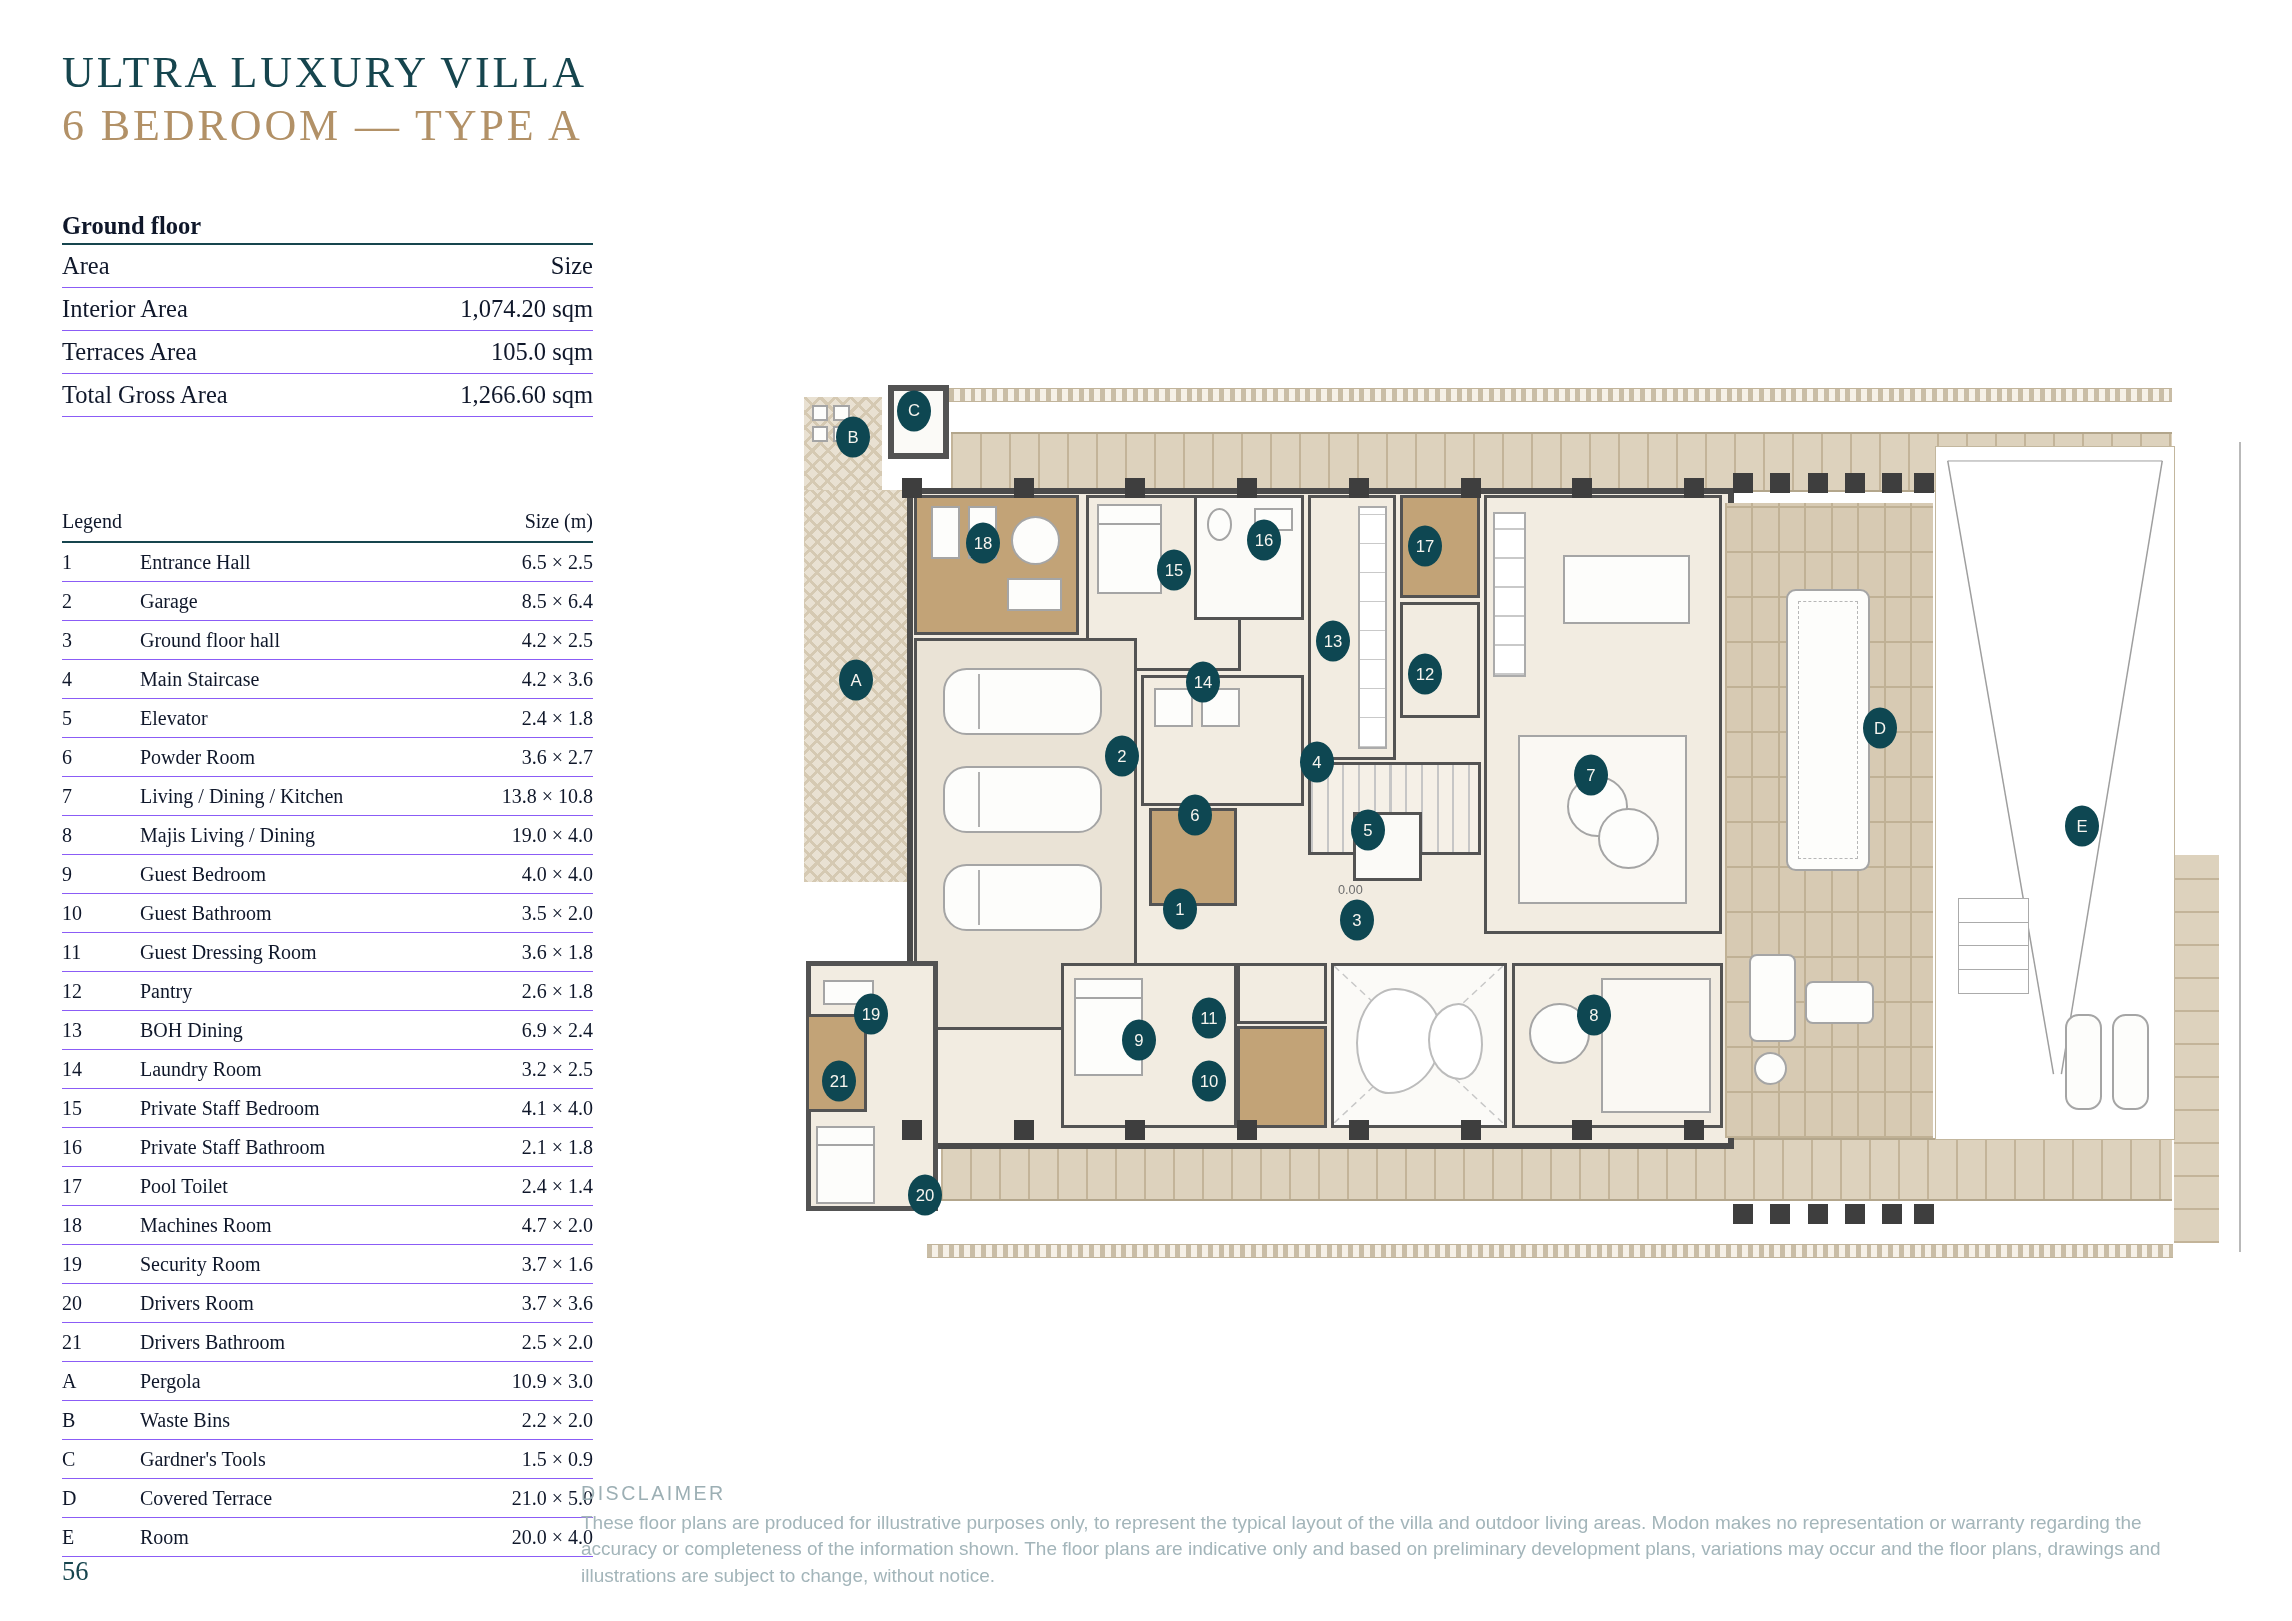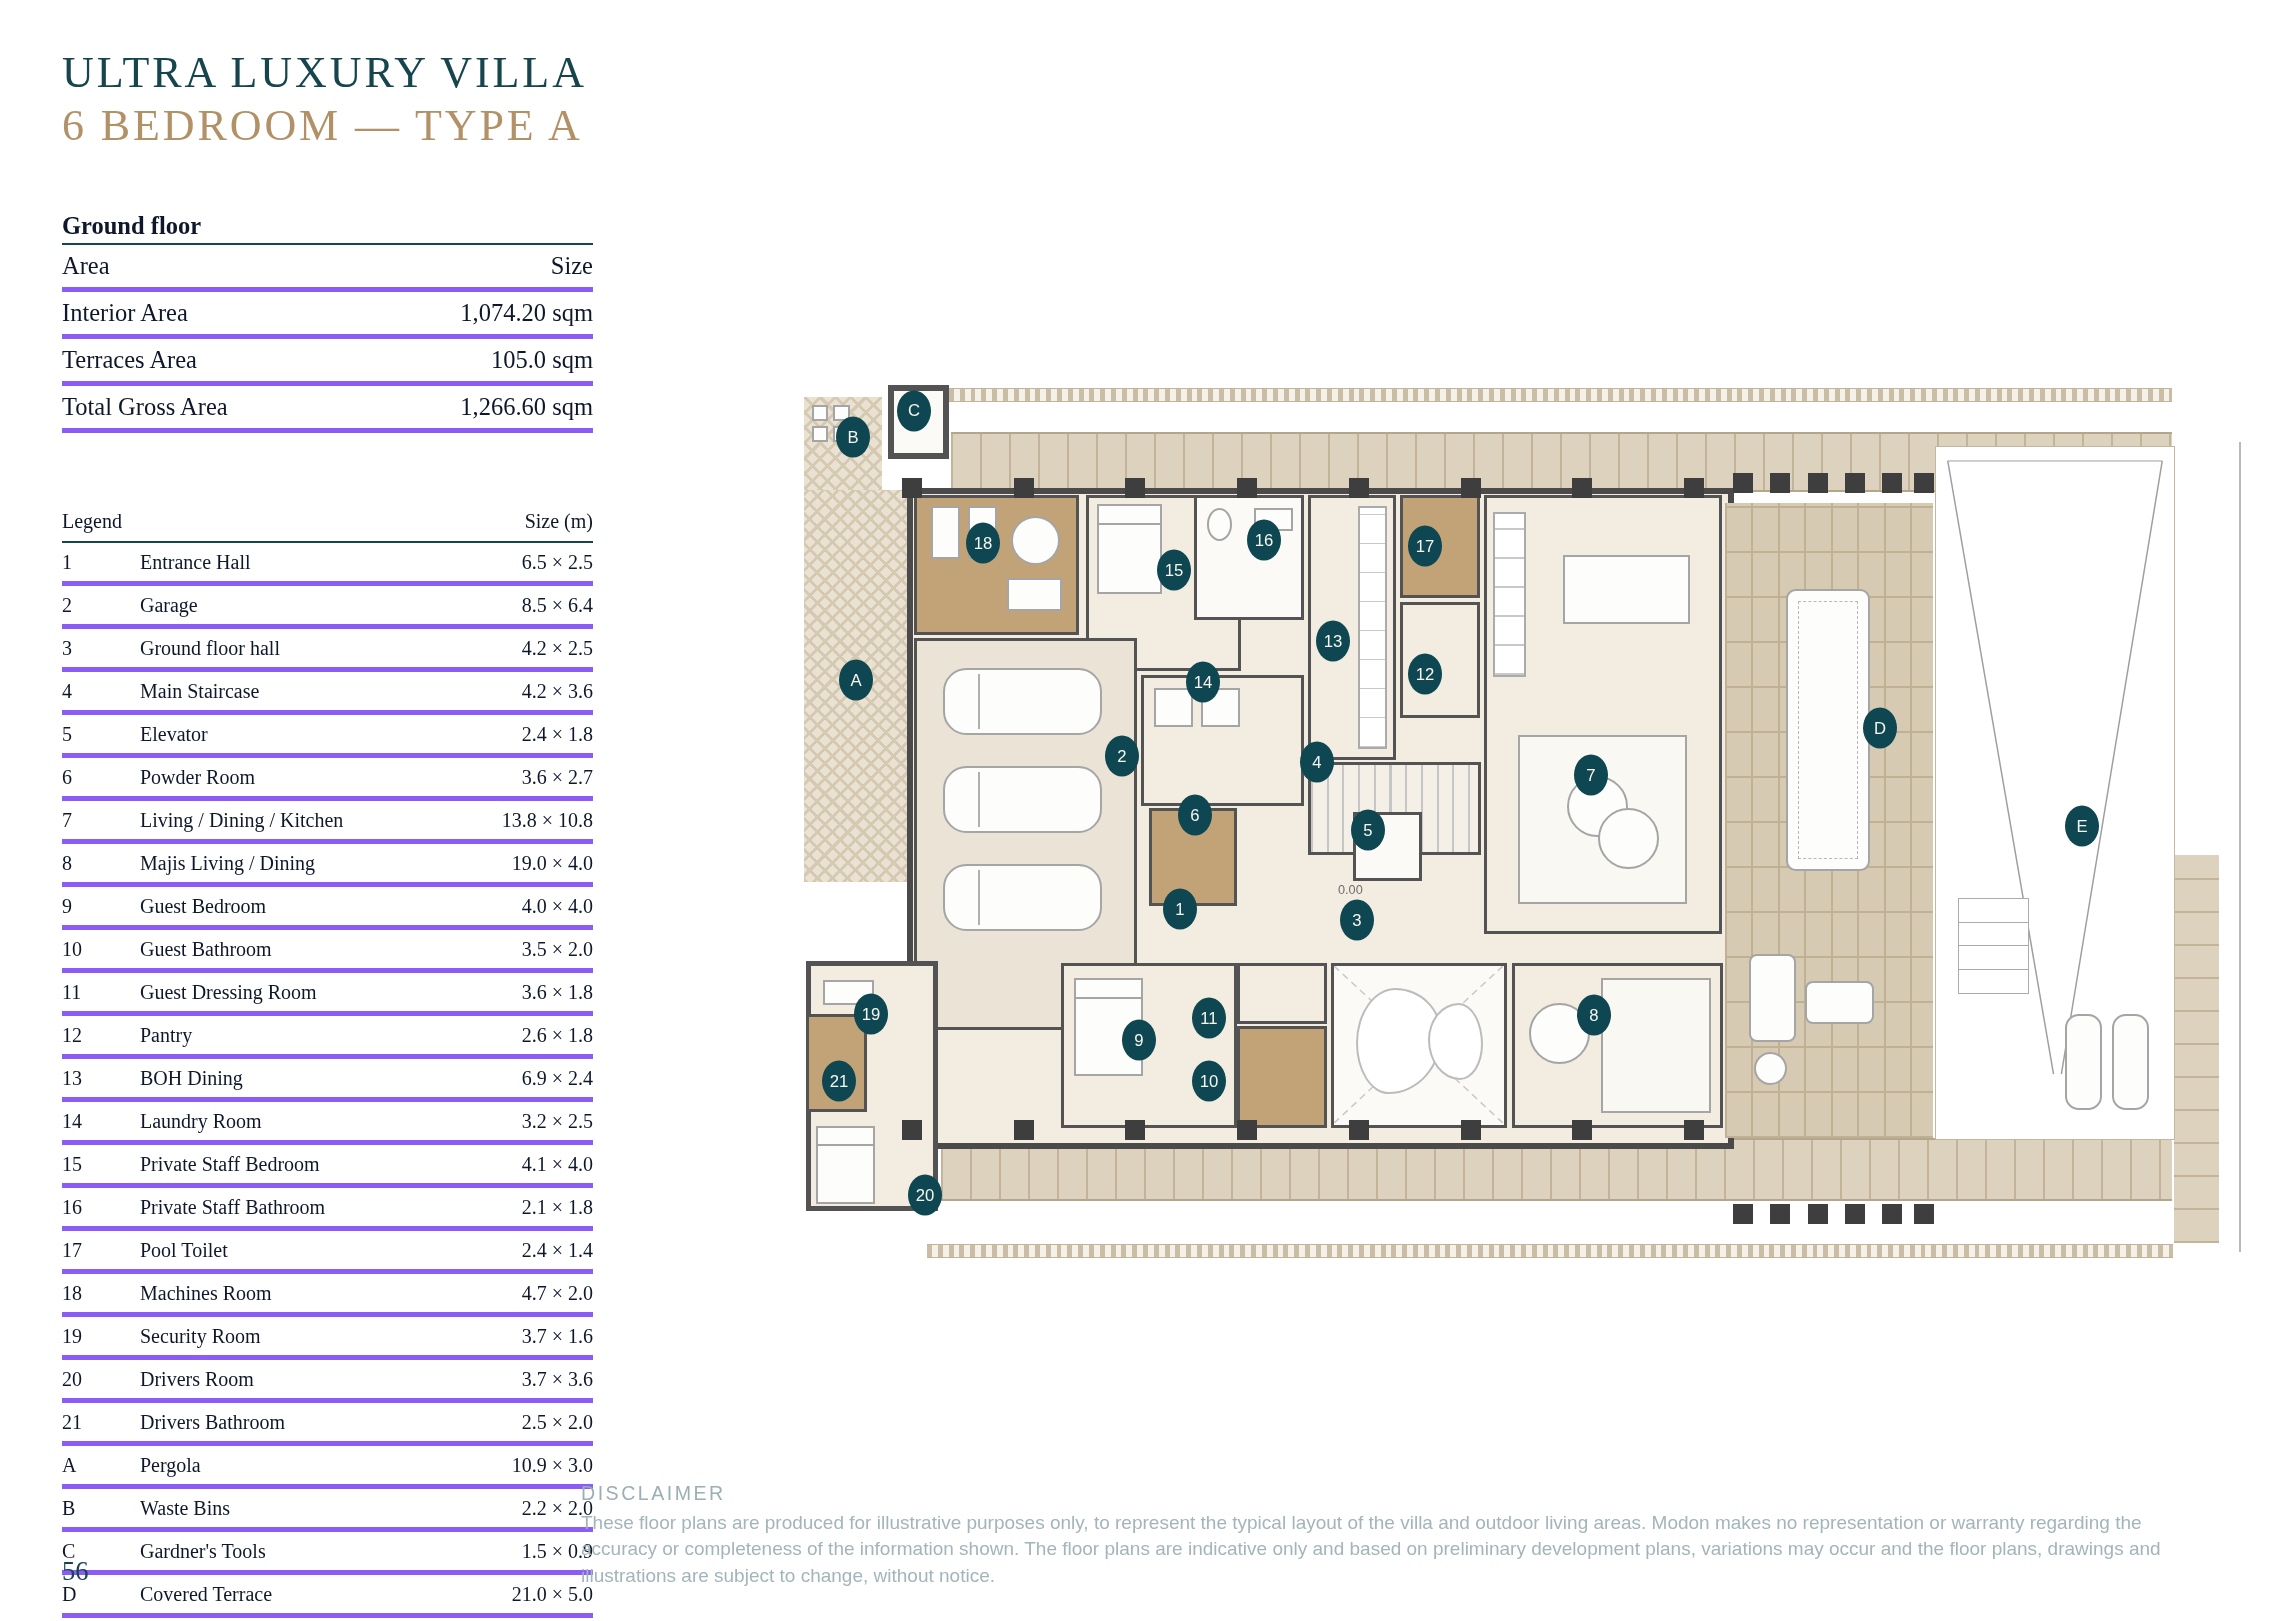--- a/index.html
+++ b/index.html
@@ -8,21 +8,21 @@
   .abs{position:absolute;}
 
   
   #title{left:62px;top:47px;font-size:44px;letter-spacing:2.9px;color:#16454e;}
   #subtitle{left:62px;top:100px;font-size:44px;letter-spacing:2.9px;color:#b29167;}
 
   .tbl{left:62px;width:531px;font-size:24.5px;color:#0f172a;}
   #area-table{top:208px;}
   .tbl .thead{height:35px;display:flex;align-items:center;font-weight:bold;
               border-bottom:2px solid #16454e;}
-  .trow{display:flex;align-items:center;height:42px;border-bottom:5px solid #8b5cf6;}
+  .trow{display:flex;align-items:center;height:42px;border-bottom:1px solid #8b5cf6;}
   .trow .cl{flex:1;text-align:left;}
   .trow .cr{text-align:right;}
   #legend-table{top:502px;font-size:20px;}
   #legend-table .thead{font-weight:normal;justify-content:space-between;
                        border-bottom:2px solid #16454e;height:39px;}
   #legend-table .trow{height:38px;}
   .lk{width:78px;}
   .ln{flex:1;}
   .ls{text-align:right;}
 

